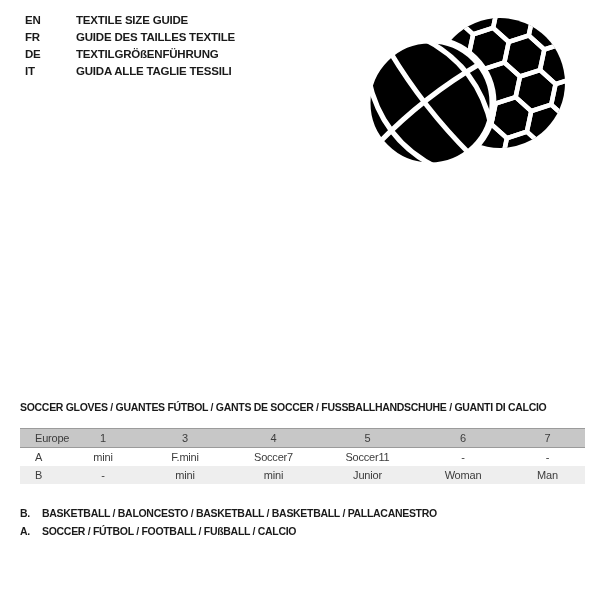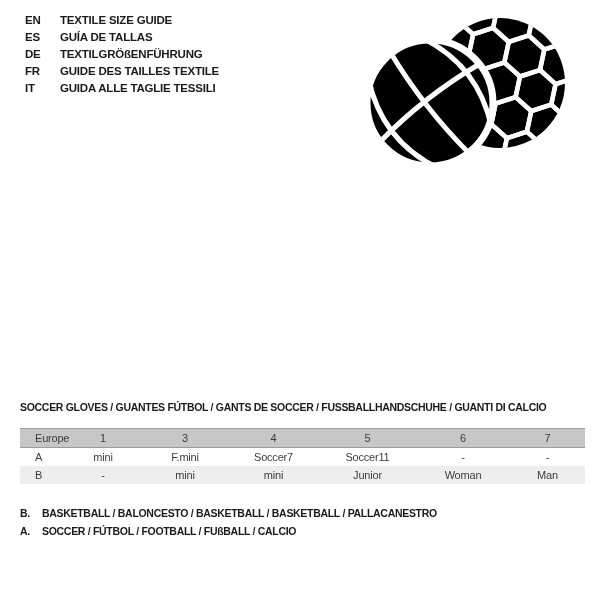--- a/index.html
+++ b/index.html
@@ -4,21 +4,21 @@
 <style>
   html,body{margin:0;padding:0;background:#fff;}
   .page{
     position:relative;width:600px;height:600px;background:#fff;overflow:hidden;
     font-family:"Liberation Sans",sans-serif;color:var(--ink,#1a1a1a);
   }
   
   .lang-list{position:absolute;left:25px;top:12px;}
   .lang-row{display:flex;font-weight:bold;font-size:11.5px;line-height:17px;letter-spacing:-0.2px;}
   .lang-code{width:35px;flex:0 0 35px;}
-  .lang-label{white-space:nowrap;}
+  .lang-label{white-space:nowrap;margin-left:16px;}
   
   .balls{position:absolute;left:340px;top:0;width:260px;height:200px;}
   
   .table-title{
     position:absolute;left:20px;top:401px;font-weight:bold;font-size:10.5px;
     letter-spacing:-0.3px;white-space:nowrap;
   }
   table.size-table{
     position:absolute;left:20px;top:428px;width:565px;border-collapse:collapse;
     table-layout:fixed;font-size:11px;color:var(--table-ink,#3c3c3c);letter-spacing:-0.2px;
@@ -42,30 +42,26 @@
 <body>
 
 <div class="page">
 
   <div class="lang-list">
     <div class="lang-row">
       <span class="lang-code">EN</span>
       <span class="lang-label">TEXTILE SIZE GUIDE</span>
     </div>
     <div class="lang-row">
-      <span class="lang-code">ES</span>
-      <span class="lang-label">GUÍA DE TALLAS</span>
+      <span class="lang-code">FR</span>
+      <span class="lang-label">GUIDE DES TAILLES TEXTILE</span>
     </div>
     <div class="lang-row">
       <span class="lang-code">DE</span>
       <span class="lang-label">TEXTILGRÖßENFÜHRUNG</span>
-    </div>
-    <div class="lang-row">
-      <span class="lang-code">FR</span>
-      <span class="lang-label">GUIDE DES TAILLES TEXTILE</span>
     </div>
     <div class="lang-row">
       <span class="lang-code">IT</span>
       <span class="lang-label">GUIDA ALLE TAGLIE TESSILI</span>
     </div>
   </div>
 
   <svg class="balls" viewBox="0 0 260 200" xmlns="http://www.w3.org/2000/svg" aria-hidden="true">
     <defs>
       <path id="hex" d="M0,-21 L18.2,-10.5 L18.2,10.5 L0,21 L-18.2,10.5 L-18.2,-10.5 Z"></path>

